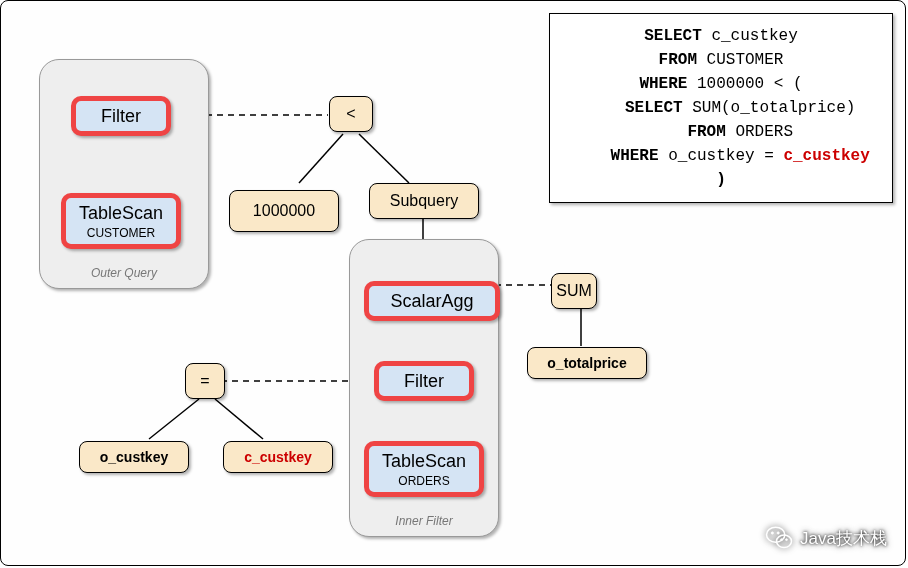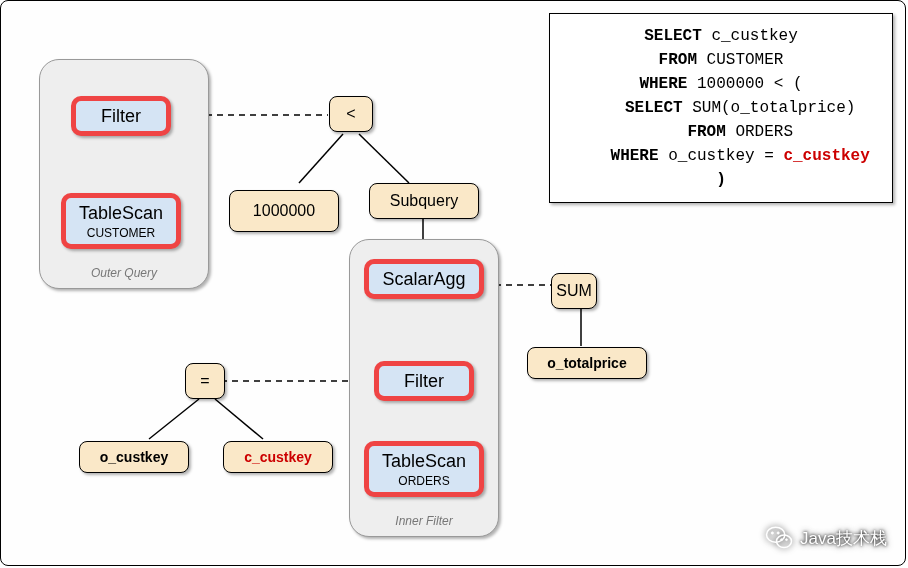--- a/index.html
+++ b/index.html
@@ -172,21 +172,21 @@
   </div>
 
   <div class="node-yellow" style="left:368px; top:182px; width:110px; height:36px;">
     <span>Subquery</span>
   </div>
 
   <div class="query-group" style="left:348px; top:238px; width:150px; height:298px;">
     <div class="group-title">Inner Filter</div>
   </div>
 
-  <div class="node-blue" style="left:363px; top:258px; width:120px; height:40px;">
+  <div class="node-blue" style="left:363px; top:280px; width:136px; height:40px;">
     <span>ScalarAgg</span>
   </div>
 
   <div class="node-blue" style="left:373px; top:360px; width:100px; height:40px;">
     <span>Filter</span>
   </div>
 
   <div class="node-blue" style="left:363px; top:440px; width:120px; height:56px;">
     <span>TableScan</span>
     <span class="sub">ORDERS</span>

